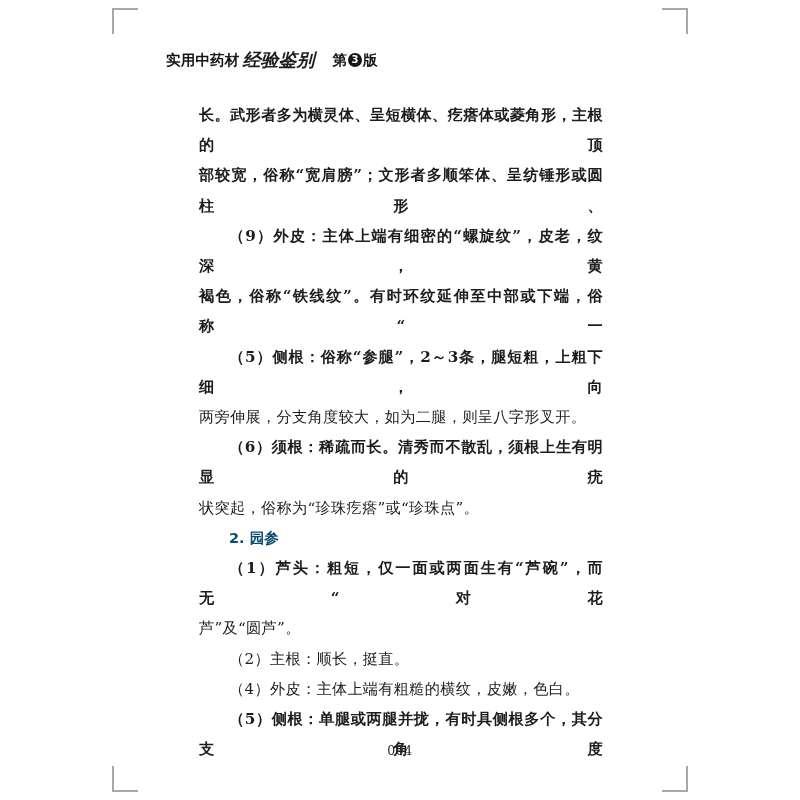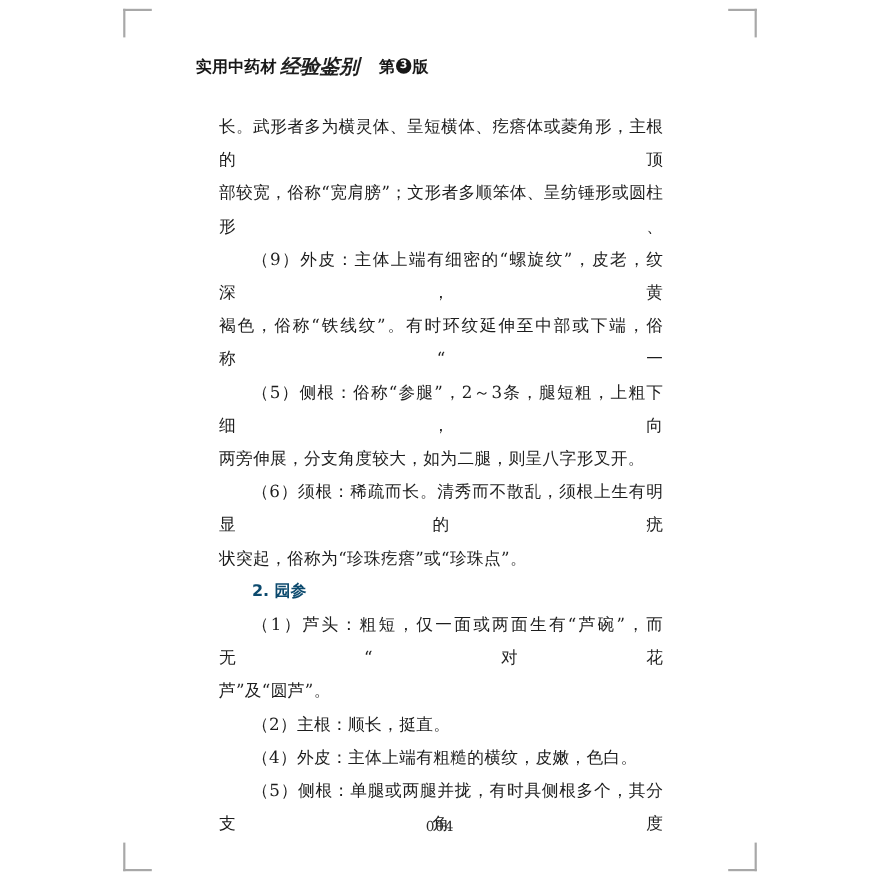--- a/index.html
+++ b/index.html
@@ -51,21 +51,21 @@
   .crop.bl::before { left: 0; bottom: 0; }
   .crop.bl::after  { left: 0; bottom: 0; }
 
   .crop.br { left: 662px; top: 766px; }
   .crop.br::before { right: 0; bottom: 0; }
   .crop.br::after  { right: 0; bottom: 0; }
 
   
   .running-head {
     position: absolute;
-    left: 178px;
+    left: 166px;
     top: 48px;
     width: 430px;
     height: 24px;
     display: flex;
     align-items: center;
     white-space: nowrap;
   }
   .rh-main {
     font-family: "DejaVu Sans", "Liberation Sans", sans-serif;
     font-weight: bold;
@@ -119,20 +119,21 @@
     letter-spacing: 0.3px;
     color: #1d1d1d;
     white-space: nowrap;
     font-family: "DejaVu Serif", "Liberation Serif", serif;
   }
   .line.indent { text-indent: 30px; }
   .line.justify {
     white-space: normal;
     text-align: justify;
     text-align-last: justify;
+    font-weight: bold;
   }
   .heading {
     font-family: "DejaVu Sans", "Liberation Sans", sans-serif;
     font-weight: bold;
     font-size: 14.5px;
     line-height: 30.2px;
     text-indent: 30px;
     color: #0c4a6e;
     white-space: nowrap;
   }

